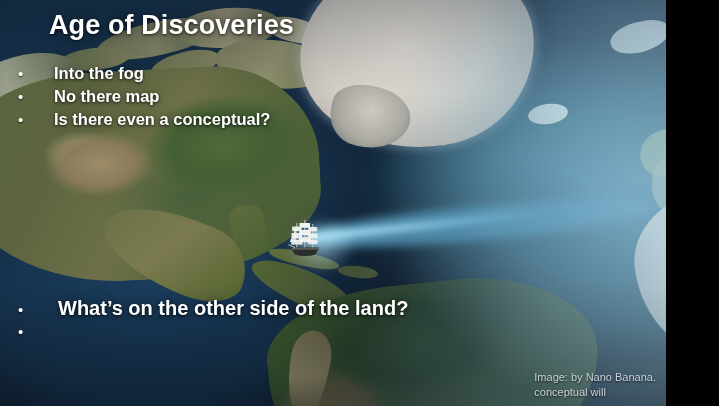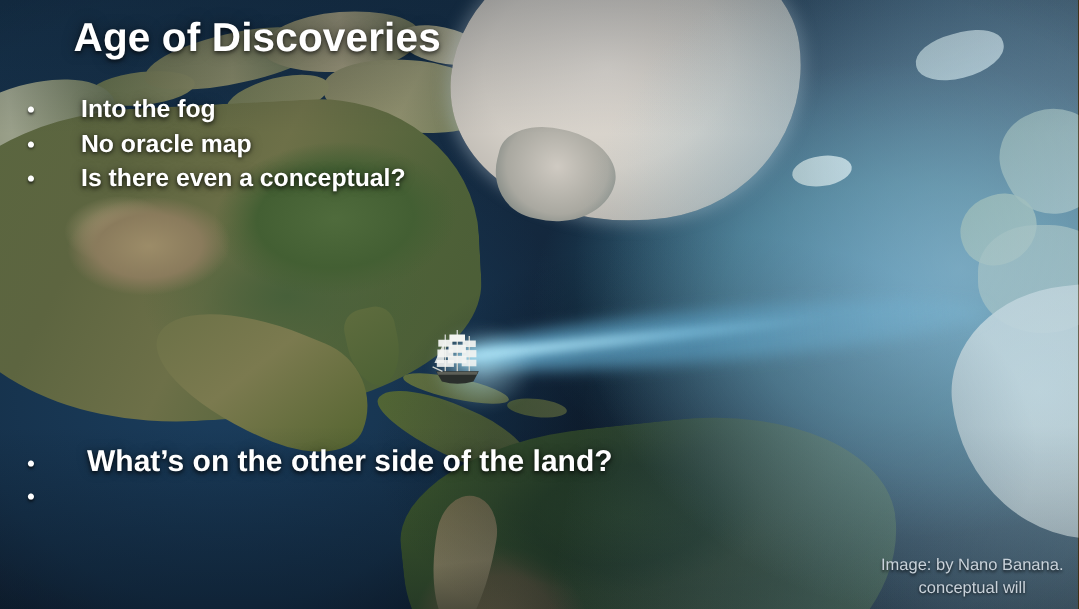--- a/index.html
+++ b/index.html
@@ -2,21 +2,21 @@
 <html><head>
 <meta charset="utf-8">
 <style>
   html, body {
     margin: 0;
     padding: 0;
     background: #000;
   }
   #slide {
     position: relative;
-    width: 719px;
+    width: 666px;
     height: 406px;
     overflow: hidden;
     background: #a16207;
     font-family: "Liberation Sans", sans-serif;
     -webkit-font-smoothing: antialiased;
   }
 
   
   .map-layer { position: absolute; inset: 0; }
 
@@ -245,21 +245,20 @@
     font-size: 16.5px;
     font-weight: bold;
     white-space: nowrap;
     text-shadow: 0 1px 3px rgba(0,0,0,.75), 0 0 8px rgba(0,0,0,.35);
   }
   #bullets-bottom .bullet-text { font-size: 20px; }
 
   .credit {
     position: absolute;
     right: 10px; bottom: 6px;
-    text-align: center;
     color: #c9d2da;
     font-size: 11px;
     line-height: 15px;
     text-shadow: 0 1px 2px rgba(0,0,0,.7);
   }
 </style>
 </head>
 <body>
 
 <div id="slide">
@@ -333,21 +332,21 @@
 
   <div class="slide-title">Age of Discoveries</div>
 
   <div class="bullet-group" id="bullets-top">
     <div class="bullet-row">
       <span class="bullet-mark">•</span>
       <span class="bullet-text">Into the fog</span>
     </div>
     <div class="bullet-row">
       <span class="bullet-mark">•</span>
-      <span class="bullet-text">No oracle map</span>
+      <span class="bullet-text">No there map</span>
     </div>
     <div class="bullet-row">
       <span class="bullet-mark">•</span>
       <span class="bullet-text">Is there even a conceptual?</span>
     </div>
   </div>
 
   <div class="bullet-group" id="bullets-bottom">
     <div class="bullet-row">
       <span class="bullet-mark">•</span>

